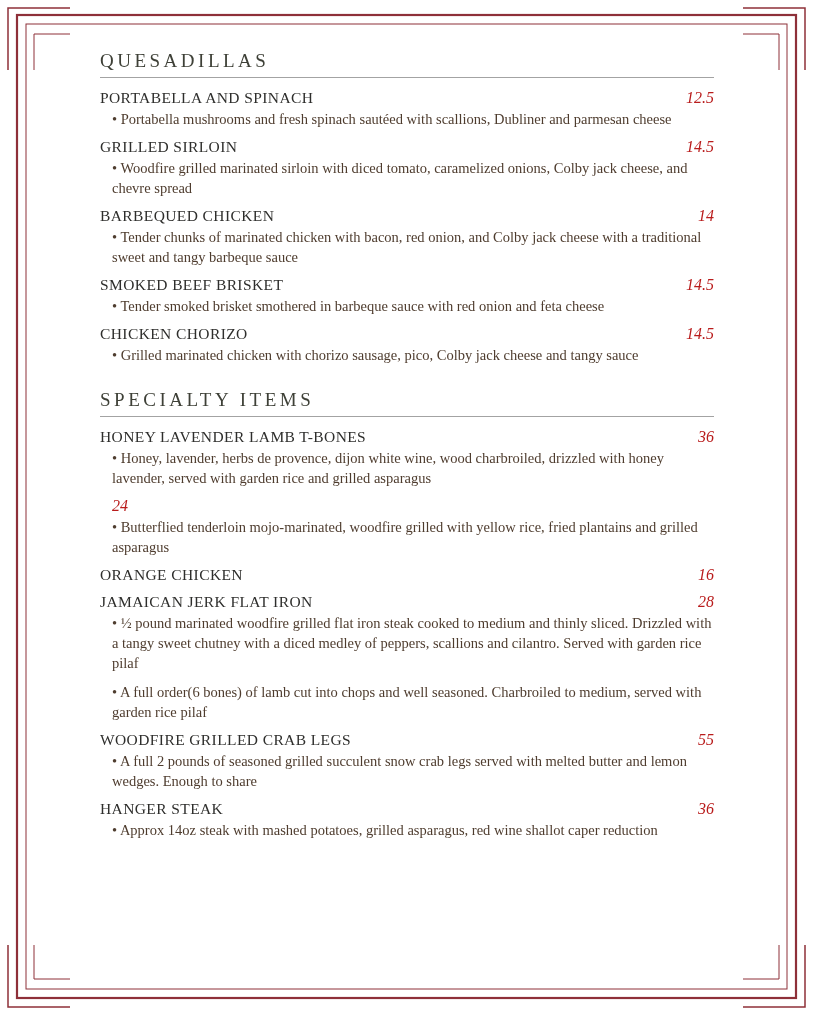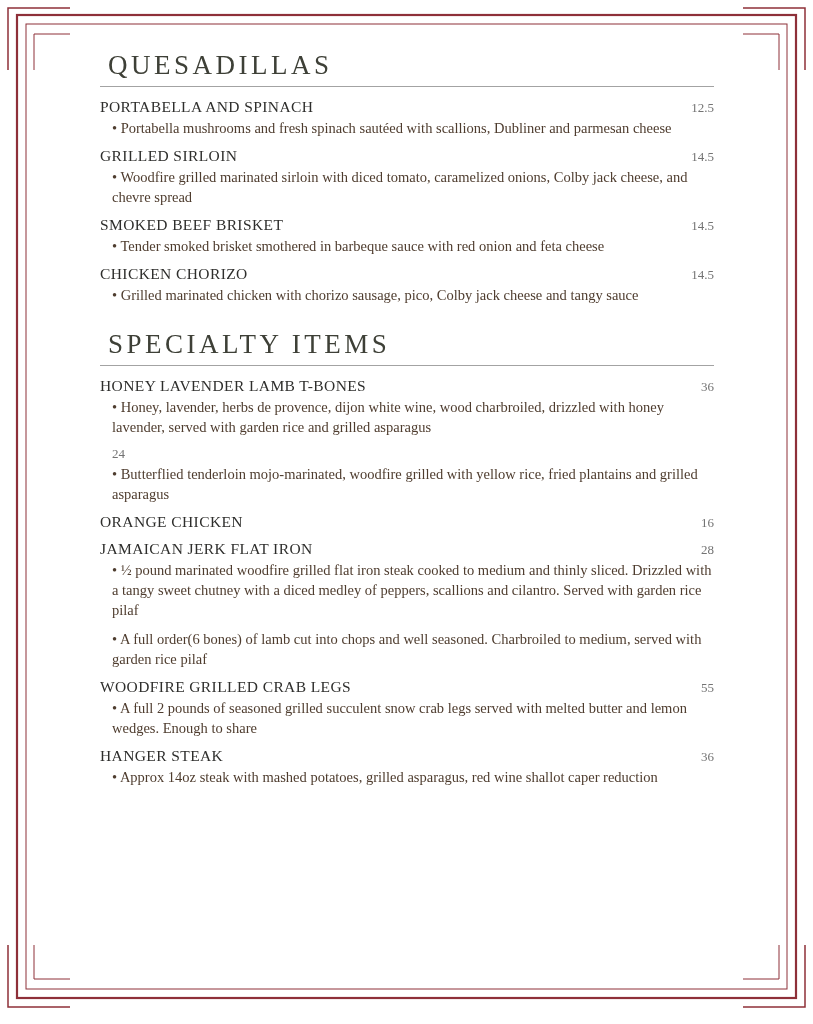--- a/index.html
+++ b/index.html
@@ -25,46 +25,47 @@
   .content {
     position: absolute;
     left: 100px;
     top: 50px;
     width: 614px;
   }
   .menu-section { margin: 0; }
   .menu-section.second { margin-top: 24px; }
   .section-title {
     font-family: "Liberation Serif", serif;
-    font-size: 27px;
+    font-size: 19px;
     font-weight: 400;
     letter-spacing: 3.5px;
     color: #3e4037;
-    margin: 0 0 5px 8px;
+    margin: 0 0 5px 0;
   }
   .rule {
     border: none;
     border-top: 1px solid #a3a3a3;
     margin: 0 0 11px 0;
   }
   .item { margin-bottom: 9px; }
   .item-head {
     display: flex;
     justify-content: space-between;
     align-items: baseline;
   }
   .item-name {
     font-size: 15.5px;
     letter-spacing: 0.4px;
     color: #2e2e2c;
     text-align: center;
   }
   .item-price {
-    font-size: 13px;
-    color: #737373;
+    font-size: 16px;
+    font-style: italic;
+    color: #b91c1c;
     white-space: nowrap;
     padding-left: 12px;
   }
   .item-desc {
     font-size: 14.5px;
     line-height: 1.38;
     color: #4e3c2e;
     margin-top: 2px;
     margin-left: 12px;
   }
@@ -105,20 +106,27 @@
       </div>
 
       <div class="item">
         <div class="item-head">
           <span class="item-name">GRILLED SIRLOIN</span>
           <span class="item-price">14.5</span>
         </div>
         <div class="item-desc">• Woodfire grilled marinated sirloin with diced tomato, caramelized onions, Colby jack cheese, and chevre spread</div>
       </div>
 
+      <div class="item">
+        <div class="item-head">
+          <span class="item-name">BARBEQUED CHICKEN</span>
+          <span class="item-price">14</span>
+        </div>
+        <div class="item-desc">• Tender chunks of marinated chicken with bacon, red onion, and Colby jack cheese with a traditional sweet and tangy barbeque sauce</div>
+      </div>
 
       <div class="item">
         <div class="item-head">
           <span class="item-name">SMOKED BEEF BRISKET</span>
           <span class="item-price">14.5</span>
         </div>
         <div class="item-desc">• Tender smoked brisket smothered in barbeque sauce with red onion and feta cheese</div>
       </div>
 
       <div class="item">

